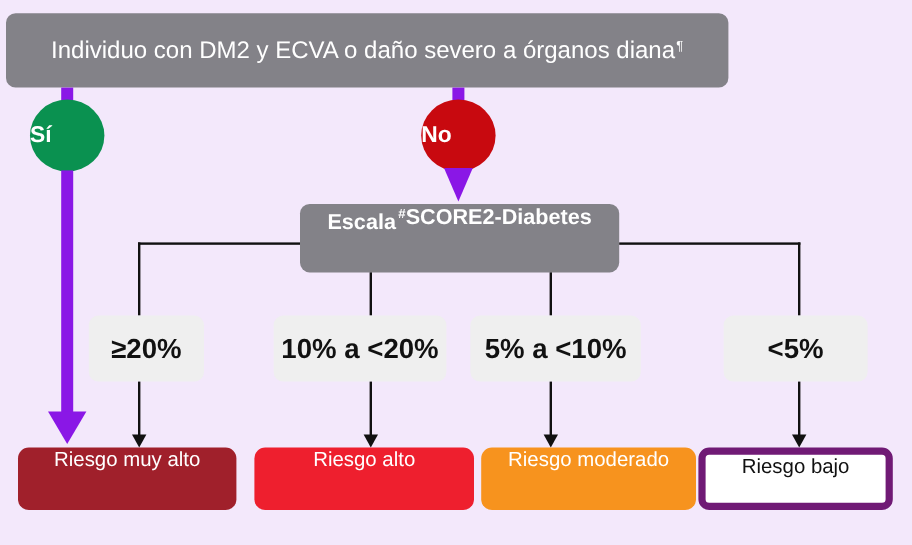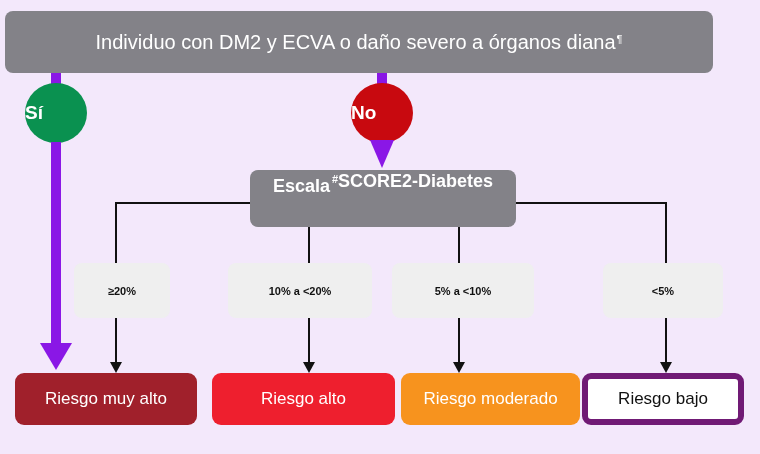--- a/index.html
+++ b/index.html
@@ -1,36 +1,36 @@
 <!DOCTYPE html>
 <html><head>
   <meta charset="utf-8">
   <style>
     * { box-sizing: border-box; margin: 0; padding: 0; }
     body { width: 760px; height: 454px; background: #f3e8fb; position: relative; overflow: hidden;
       font-family: "Liberation Sans", "DejaVu Sans", sans-serif; }
     .abs { position: absolute; }
-    .top-box { left: 5px; top: 11px; width: 708px; height: 62px; background: #838288; border-radius: 8px;
+    .top-box { left: 5px; top: 11px; width: 602px; height: 62px; background: #838288; border-radius: 8px;
       color: #fff; font-size: 20px; display: flex; align-items: center; justify-content: center; }
     .top-box sup { font-size: 11px; margin-left: 1px; position: relative; top: -3px; }
     .purple-line { background: #8a17e6; }
     .circle { border-radius: 50%; color: #fff; font-weight: bold; font-size: 19px;
       display: flex; align-items: center; justify-content: flex-start; }
     .score-box { left: 250px; top: 170px; width: 266px; height: 57px; background: #838288; border-radius: 8px;
       color: #fff; font-weight: bold; font-size: 18px; line-height: 22px; text-align: center;
       display: flex; flex-direction: row; justify-content: center; }
     .score-box sup { font-size: 11px; position: relative; top: -2px; margin-left: 2px; }
     .hline { background: #111; height: 2px; }
     .vline { background: #111; width: 2px; }
-    .range { background: #efefef; border-radius: 8px; font-weight: bold; font-size: 11px; color: #111;
+    .range { background: #efefef; border-radius: 8px; font-weight: bold; font-size: 23px; color: #111;
       display: flex; align-items: center; justify-content: center; height: 55px; top: 263px; }
     .arrowhead { width: 0; height: 0; border-left: 6px solid transparent; border-right: 6px solid transparent;
       border-top: 11px solid #111; }
     .risk { top: 373px; height: 52px; border-radius: 9px; color: #fff; font-size: 17px;
-      display: flex; align-items: center; justify-content: center; }
+      display: flex; justify-content: center; }
   </style>
 </head>
 <body>
 
 <div class="abs top-box">
   <span>Individuo con DM2 y ECVA o daño severo a órganos diana</span>
     <sup>¶</sup>
 </div>
 
 <div class="abs purple-line" style="left:51px;top:73px;width:10px;height:12px;"></div>

